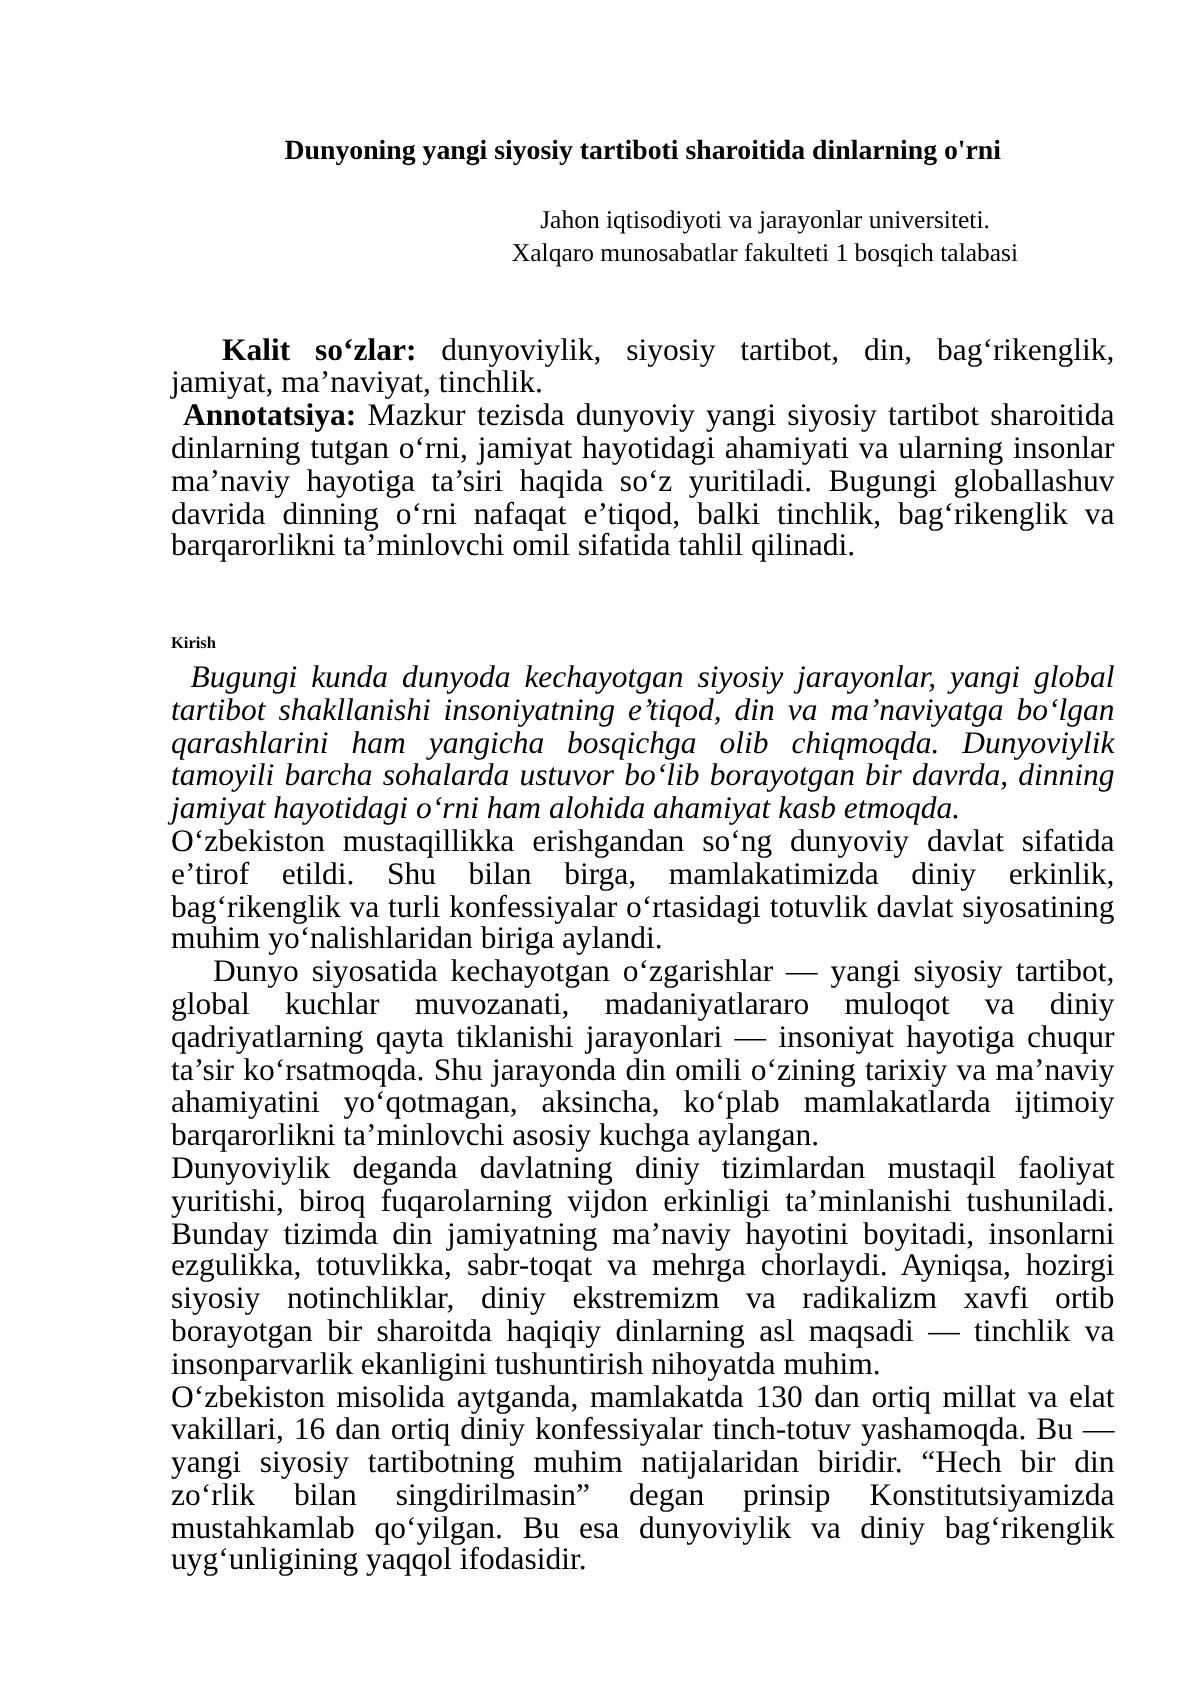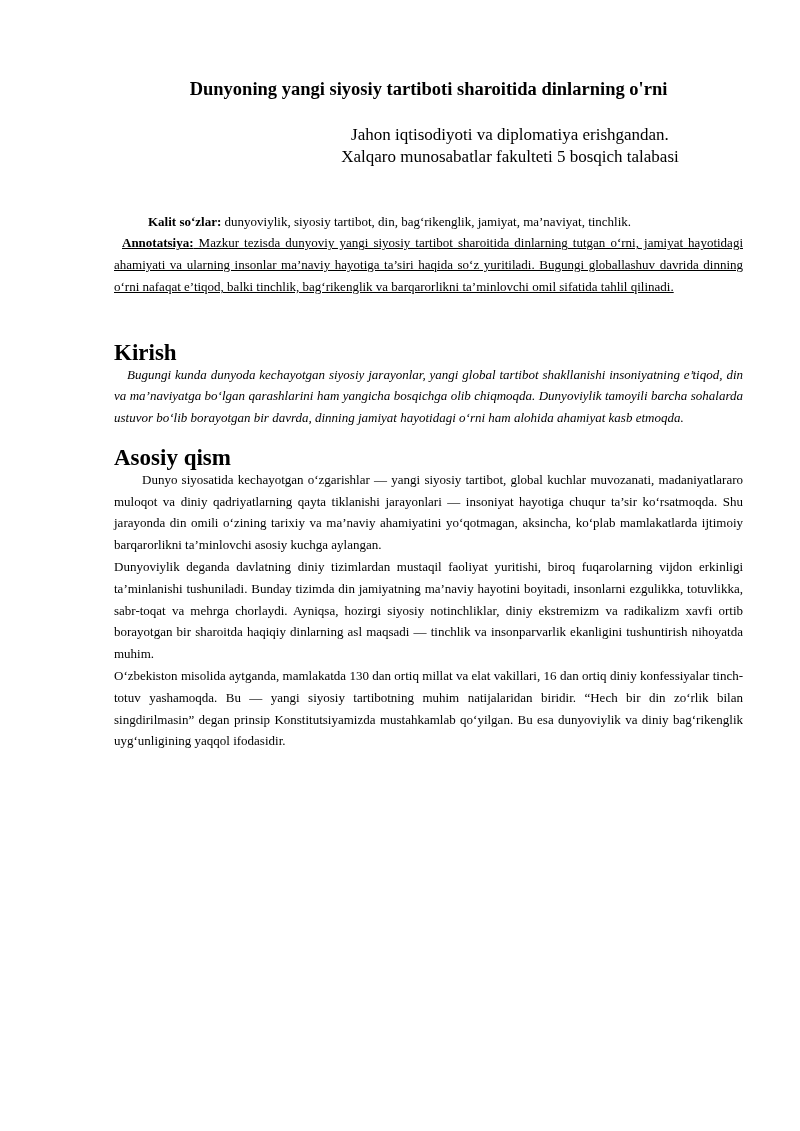--- a/index.html
+++ b/index.html
@@ -16,77 +16,77 @@
     font-family: "Liberation Serif", "DejaVu Serif", serif;
     overflow: hidden;
   }
   .content {
     position: absolute;
     left: 114px;
     top: 78px;
     width: 629px;
   }
   .doc-title {
-    margin: 0;
+    margin: 12px;
     font-size: 18.5px;
     line-height: 22px;
     font-weight: bold;
     text-align: center;
   }
   .author-block {
     width: 398px;
     margin: 24px 34px 0 auto;
     text-align: center;
     font-size: 17px;
     line-height: 21.8px;
   }
   .para {
     margin: 0;
-    font-size: 13px;
+    font-size: 21px;
     line-height: 21.8px;
     text-align: justify;
   }
   .para strong { font-weight: bold; }
   .keywords-para  { margin-top: 43px; text-indent: 34px; }
-  .abstract-para  { text-indent: 8px; text-decoration: underline; }
+  .abstract-para  { text-indent: 8px; }
   .indent-13      { text-indent: 13px; font-style: italic; }
   .indent-28      { text-indent: 28px; }
   .section-heading {
     margin: 0;
-    font-size: 23px;
+    font-size: 11px;
     line-height: 21.8px;
     font-weight: bold;
     text-align: left;
   }
   .gap-44 { margin-top: 44px; }
   .gap-18 { margin-top: 18px; }
 </style>
 </head>
 <body>
 
 <div class="page">
   <div class="content">
 
     <h1 class="doc-title">Dunyoning yangi siyosiy tartiboti sharoitida dinlarning o'rni</h1>
 
     <div class="author-block">
-      <div>Jahon iqtisodiyoti va diplomatiya erishgandan.</div>
-      <div>Xalqaro munosabatlar fakulteti 5 bosqich talabasi</div>
+      <div>Jahon iqtisodiyoti va jarayonlar universiteti.</div>
+      <div>Xalqaro munosabatlar fakulteti 1 bosqich talabasi</div>
     </div>
 
     <p class="para keywords-para"><strong>Kalit soʻzlar:</strong><span> dunyoviylik, siyosiy tartibot, din, bagʻrikenglik, jamiyat, ma’naviyat, tinchlik.</span></p>
 
     <p class="para abstract-para"><strong>Annotatsiya:</strong><span> Mazkur tezisda dunyoviy yangi siyosiy tartibot sharoitida dinlarning tutgan oʻrni, jamiyat hayotidagi ahamiyati va ularning insonlar ma’naviy hayotiga ta’siri haqida soʻz yuritiladi. Bugungi globallashuv davrida dinning oʻrni nafaqat e’tiqod, balki tinchlik, bagʻrikenglik va barqarorlikni ta’minlovchi omil sifatida tahlil qilinadi.</span></p>
 
     <h2 class="section-heading gap-44">Kirish</h2>
 
     <p class="para indent-13">Bugungi kunda dunyoda kechayotgan siyosiy jarayonlar, yangi global tartibot shakllanishi insoniyatning e’tiqod, din va ma’naviyatga boʻlgan qarashlarini ham yangicha bosqichga olib chiqmoqda. Dunyoviylik tamoyili barcha sohalarda ustuvor boʻlib borayotgan bir davrda, dinning jamiyat hayotidagi oʻrni ham alohida ahamiyat kasb etmoqda.</p>
 
+    <p class="para">Oʻzbekiston mustaqillikka erishgandan soʻng dunyoviy davlat sifatida e’tirof etildi. Shu bilan birga, mamlakatimizda diniy erkinlik, bagʻrikenglik va turli konfessiyalar oʻrtasidagi totuvlik davlat siyosatining muhim yoʻnalishlaridan biriga aylandi.</p>
 
-    <h2 class="section-heading gap-18">Asosiy qism</h2>
 
     <p class="para indent-28">Dunyo siyosatida kechayotgan oʻzgarishlar — yangi siyosiy tartibot, global kuchlar muvozanati, madaniyatlararo muloqot va diniy qadriyatlarning qayta tiklanishi jarayonlari — insoniyat hayotiga chuqur ta’sir koʻrsatmoqda. Shu jarayonda din omili oʻzining tarixiy va ma’naviy ahamiyatini yoʻqotmagan, aksincha, koʻplab mamlakatlarda ijtimoiy barqarorlikni ta’minlovchi asosiy kuchga aylangan.</p>
 
     <p class="para">Dunyoviylik deganda davlatning diniy tizimlardan mustaqil faoliyat yuritishi, biroq fuqarolarning vijdon erkinligi ta’minlanishi tushuniladi. Bunday tizimda din jamiyatning ma’naviy hayotini boyitadi, insonlarni ezgulikka, totuvlikka, sabr-toqat va mehrga chorlaydi. Ayniqsa, hozirgi siyosiy notinchliklar, diniy ekstremizm va radikalizm xavfi ortib borayotgan bir sharoitda haqiqiy dinlarning asl maqsadi — tinchlik va insonparvarlik ekanligini tushuntirish nihoyatda muhim.</p>
 
     <p class="para">Oʻzbekiston misolida aytganda, mamlakatda 130 dan ortiq millat va elat vakillari, 16 dan ortiq diniy konfessiyalar tinch-totuv yashamoqda. Bu — yangi siyosiy tartibotning muhim natijalaridan biridir. “Hech bir din zoʻrlik bilan singdirilmasin” degan prinsip Konstitutsiyamizda mustahkamlab qoʻyilgan. Bu esa dunyoviylik va diniy bagʻrikenglik uygʻunligining yaqqol ifodasidir.</p>
 
   </div>
 </div>
 

